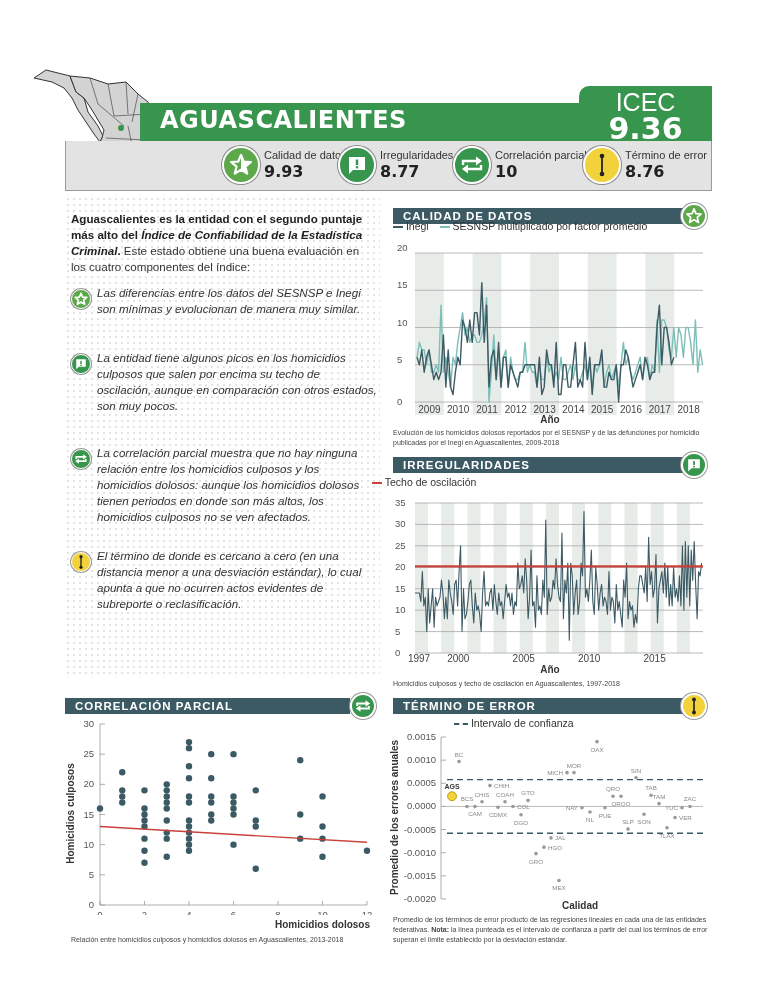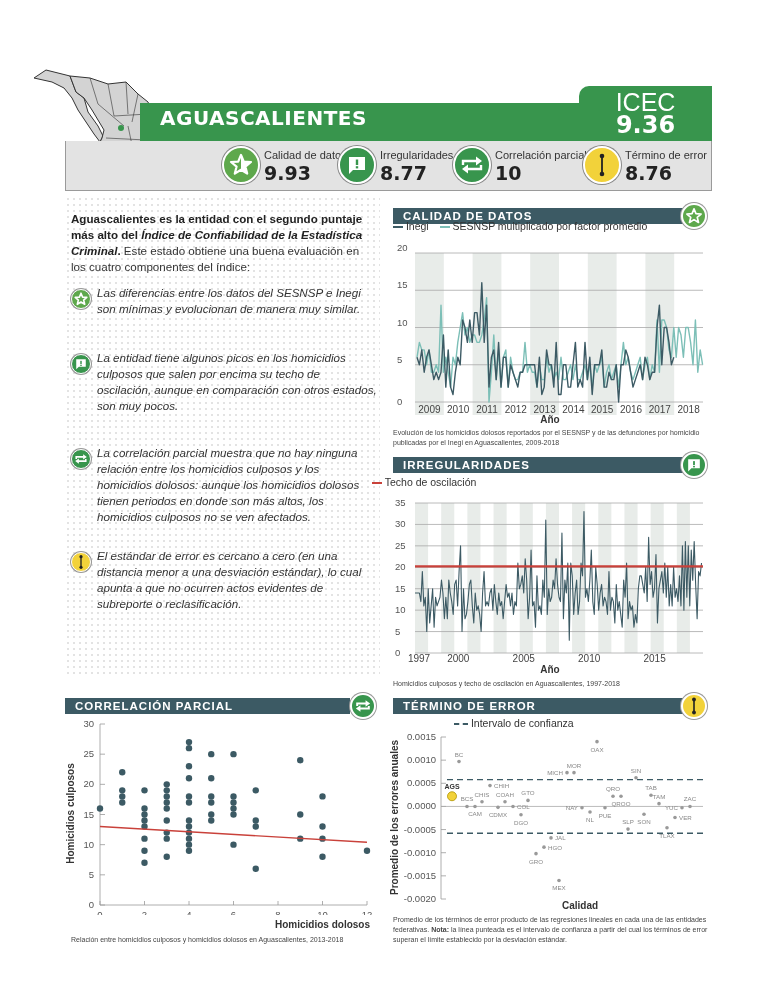--- a/index.html
+++ b/index.html
@@ -6,29 +6,29 @@
   html, body { width: 768px; height: 998px; background: #ffffff; overflow: hidden; }
   body { position: relative; font-family: "Liberation Sans", sans-serif; color: #333; }
   .abs { position: absolute; }
   .dots {
     background-image: radial-gradient(#e3e3e3 0.8px, transparent 1.2px);
     background-size: 6px 6px;
   }
   
   #map { left: 28px; top: 64px; width: 185px; height: 140px; }
   #title-bar { left: 140px; top: 103px; width: 572px; height: 38px; background: #38954d; }
-  #state-title { left: 160px; top: 106px; font-size: 20px; font-weight: bold; color: #fff; letter-spacing: 0.5px; font-family: "DejaVu Sans", sans-serif; }
+  #state-title { left: 160px; top: 106px; font-size: 24px; font-weight: bold; color: #fff; letter-spacing: 0.5px; font-family: "DejaVu Sans", sans-serif; }
   #icec-tab { left: 579px; top: 86px; width: 133px; height: 55px; background: #38954d; border-top-left-radius: 10px; }
   #icec-label { left: 579px; top: 88px; width: 133px; text-align: center; font-size: 25px; color: #fff; }
-  #icec-value { left: 579px; top: 111px; width: 133px; text-align: center; font-size: 24px; font-weight: bold; color: #fff; font-family: "DejaVu Sans", sans-serif; }
+  #icec-value { left: 579px; top: 111px; width: 133px; text-align: center; font-size: 30px; font-weight: bold; color: #fff; font-family: "DejaVu Sans", sans-serif; }
   #score-bar { left: 65px; top: 141px; width: 647px; height: 50px; background: #e3e3e3; border: 1px solid #9a9a9a; border-top: none; }
   .metric { position: absolute; top: 145px; height: 42px; }
   .metric .ico { position: absolute; left: 0; top: 1px; width: 38px; height: 38px; border-radius: 50%; border: 2px solid #fff; box-shadow: 0 0 0 1px #888; }
   .metric .lbl { position: absolute; left: 42px; top: 4px; font-size: 11px; white-space: nowrap; color: #333; }
-  .metric .val { position: absolute; left: 42px; top: 17px; font-size: 19px; font-weight: bold; color: #222; font-family: "DejaVu Sans", sans-serif; }
+  .metric .val { position: absolute; left: 42px; top: 17px; font-size: 16px; font-weight: bold; color: #222; font-family: "DejaVu Sans", sans-serif; }
   .g-light { background: #5ea84c; }
   .g-dark { background: #38954d; }
   .g-yellow { background: #f2d23a; }
 
   
   #intro { left: 71px; top: 211px; width: 300px; font-size: 11.6px; line-height: 16px; color: #333; }
   #intro b { color: #222; }
   .point { position: absolute; left: 71px; width: 305px; }
   .point .pico { position: absolute; left: 0; top: 0; width: 20px; height: 20px; border-radius: 50%; border: 1px solid #fff; box-shadow: 0 0 0 1px #999; }
   .point .ptxt { position: absolute; left: 26px; top: -4px; width: 280px; font-size: 11.6px; line-height: 16px; color: #333; font-style: italic; }
@@ -136,21 +136,21 @@
   <div class="ptxt">La correlación parcial muestra que no hay ninguna relación entre los homicidios culposos y los homicidios dolosos: aunque los homicidios dolosos tienen periodos en donde son más altos, los homicidios culposos no se ven afectados.</div>
 </div>
 <div class="point" style="top:552px;">
   <div class="pico g-yellow">
     <svg width="18" height="18" viewBox="0 0 34 34">
         <line x1="17" y1="7" x2="17" y2="27" stroke="#222" stroke-width="2.5"></line>
         <circle cx="17" cy="7" r="3" fill="#222"></circle>
         <circle cx="17" cy="27" r="3" fill="#222"></circle>
       </svg>
   </div>
-  <div class="ptxt">El estándar de error es cercano a cero (en una distancia menor a una desviación estándar), lo cual apunta a que no ocurren actos evidentes de subreporte o reclasificación.</div>
+  <div class="ptxt">El término de donde es cercano a cero (en una distancia menor a una desviación estándar), lo cual apunta a que no ocurren actos evidentes de subreporte o reclasificación.</div>
 </div>
 
 <div class="sec-head" style="left:393px;top:208px;width:290px;">CALIDAD DE DATOS</div>
 <div class="sec-ico g-light" style="left:681px;top:203px;">
   <svg width="22" height="22" viewBox="0 0 34 34">
       <path d="M17,6 L20,13.4 L28,14 L22,19 L24,27 L17,22.6 L10,27 L12,19 L6,14 L14,13.4 Z" fill="none" stroke="#fff" stroke-width="2.6" stroke-linejoin="round"></path>
     </svg>
 </div>
 <div class="legend" style="left:393px;top:220px;">
   <span style="display:inline-block;width:10px;height:2px;background:#3c5a64;vertical-align:middle;"></span>

